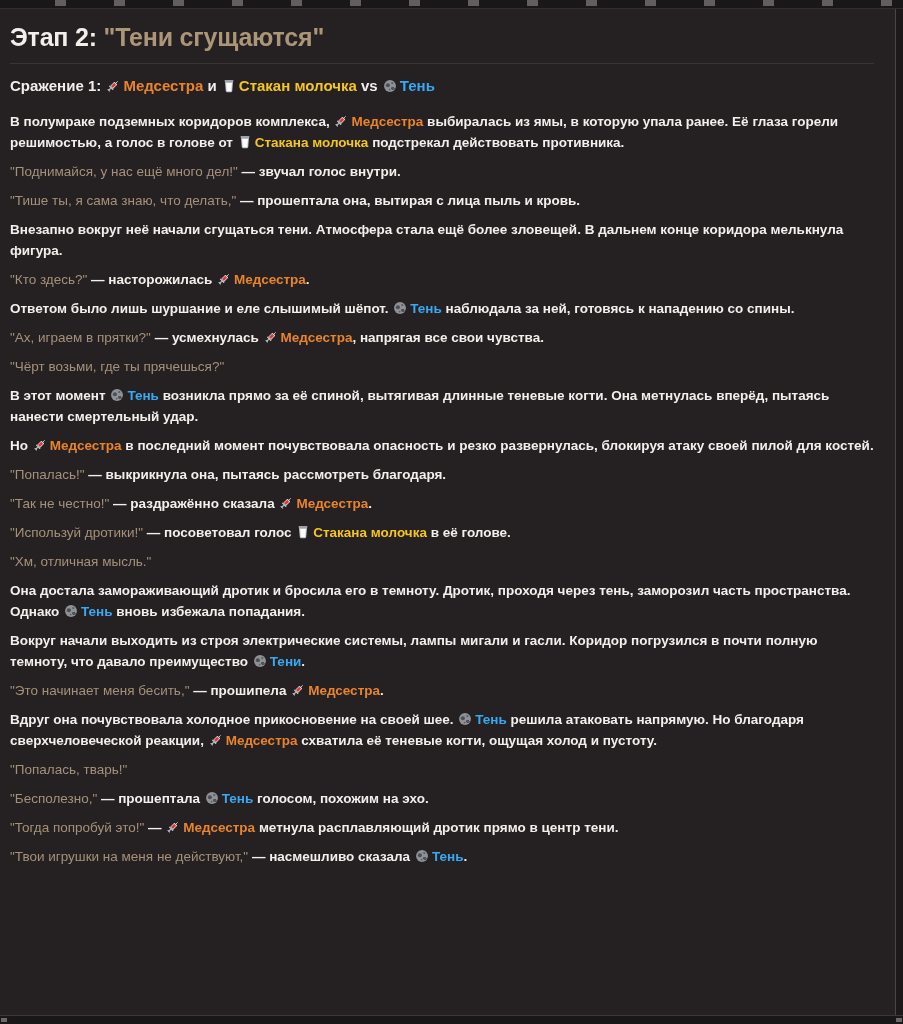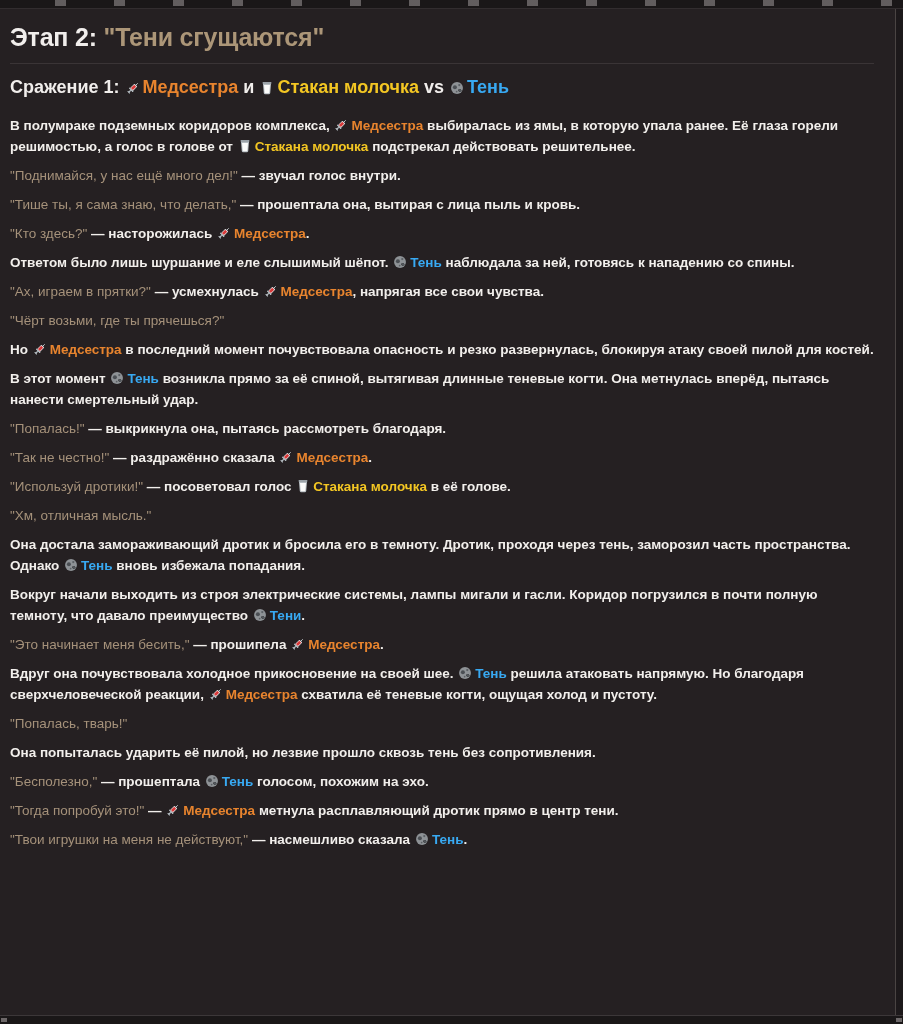--- a/index.html
+++ b/index.html
@@ -29,21 +29,21 @@
   }
   .hscroll .nub{position:absolute;top:2px;width:6px;height:4px;background:#6d6869;}
   .hscroll .nub.left{left:1px;}
   .hscroll .nub.right{right:1px;}
   
   .page{position:absolute;top:9px;left:0;width:886px;padding:14px 10px 0 10px;box-sizing:border-box;}
   h1{
     margin:0 0 11px 0;font-size:25px;font-weight:700;color:#f1eeec;letter-spacing:-.2px;
   }
   .divider{height:1px;background:#3a3436;margin:0 2px 13px 0;}
-  h2{margin:0 0 17px 0;font-size:18px;font-weight:700;color:#f1eeec;}
+  h2{margin:0 0 17px 0;font-size:15px;font-weight:700;color:#f1eeec;}
   #story p{
     margin:0 0 8px 0;font-size:13.5px;line-height:21px;font-weight:700;color:#f2efec;
   }
   .seg-quote{font-weight:400;color:#a5917a;}
   .mention{white-space:nowrap;font-weight:700;}
   .mention .char-icon{display:inline-block;width:14px;height:14px;vertical-align:-2px;margin:0 3px 0 1px;}
   h2 .char-icon{width:15px;height:15px;vertical-align:-2px;}
 </style>
 </head>
 <body>
@@ -85,23 +85,24 @@
       <rect x="5.7" y="3.4" width="4.6" height="7" rx="0.8" fill="#e9edf0"></rect>
       <rect x="6.4" y="4.4" width="3.2" height="5.4" fill="#d93a3a"></rect>
       <rect x="4.8" y="10.3" width="6.4" height="1.3" rx="0.5" fill="#c3cbd0"></rect>
       <rect x="7.3" y="11.6" width="1.4" height="2.8" fill="#b4bcc2"></rect>
       <rect x="6.2" y="14.2" width="3.6" height="1.3" rx="0.5" fill="#c3cbd0"></rect>
     </g>
   </svg><span style="color: rgb(232, 132, 46);">Медсестра</span></span><span class="seg-text"> выбиралась из ямы, в которую упала ранее. Её глаза горели решимостью, а голос в голове от </span><span class="mention"><svg class="char-icon" viewBox="0 0 16 16">
     <path d="M3.2 1.2 h9.6 l-1.1 12.6 a1.6 1.6 0 0 1 -1.6 1.4 h-4.2 a1.6 1.6 0 0 1 -1.6 -1.4 Z" fill="#b6bcc1"></path>
     <path d="M4.6 4.6 h6.8 l-0.7 8.6 a1 1 0 0 1 -1 0.9 h-3.4 a1 1 0 0 1 -1 -0.9 Z" fill="#fbfbfa"></path>
     <rect x="3.2" y="1.2" width="9.6" height="2.1" fill="#9aa1a7"></rect>
-  </svg><span style="color: rgb(243, 198, 35);">Стакана молочка</span></span><span class="seg-text"> подстрекал действовать решительнее.</span></p>
+  </svg><span style="color: rgb(243, 198, 35);">Стакана молочка</span></span><span class="seg-text"> подстрекал действовать противника.</span></p>
       <p><span class="seg-quote">"Поднимайся, у нас ещё много дел!"</span><span class="seg-text"> — звучал голос внутри.</span></p>
       <p><span class="seg-quote">"Тише ты, я сама знаю, что делать,"</span><span class="seg-text"> — прошептала она, вытирая с лица пыль и кровь.</span></p>
+      <p><span class="seg-text">Внезапно вокруг неё начали сгущаться тени. Атмосфера стала ещё более зловещей. В дальнем конце коридора мелькнула фигура.</span></p>
       <p><span class="seg-quote">"Кто здесь?"</span><span class="seg-text"> — насторожилась </span><span class="mention"><svg class="char-icon" viewBox="0 0 16 16">
     <g transform="rotate(45 8 8)">
       <line x1="8" y1="0.4" x2="8" y2="3.4" stroke="#cfd6da" stroke-width="1"></line>
       <rect x="5.7" y="3.4" width="4.6" height="7" rx="0.8" fill="#e9edf0"></rect>
       <rect x="6.4" y="4.4" width="3.2" height="5.4" fill="#d93a3a"></rect>
       <rect x="4.8" y="10.3" width="6.4" height="1.3" rx="0.5" fill="#c3cbd0"></rect>
       <rect x="7.3" y="11.6" width="1.4" height="2.8" fill="#b4bcc2"></rect>
       <rect x="6.2" y="14.2" width="3.6" height="1.3" rx="0.5" fill="#c3cbd0"></rect>
     </g>
   </svg><span style="color: rgb(232, 132, 46);">Медсестра</span></span><span class="seg-text">.</span></p>
@@ -117,38 +118,38 @@
     <g transform="rotate(45 8 8)">
       <line x1="8" y1="0.4" x2="8" y2="3.4" stroke="#cfd6da" stroke-width="1"></line>
       <rect x="5.7" y="3.4" width="4.6" height="7" rx="0.8" fill="#e9edf0"></rect>
       <rect x="6.4" y="4.4" width="3.2" height="5.4" fill="#d93a3a"></rect>
       <rect x="4.8" y="10.3" width="6.4" height="1.3" rx="0.5" fill="#c3cbd0"></rect>
       <rect x="7.3" y="11.6" width="1.4" height="2.8" fill="#b4bcc2"></rect>
       <rect x="6.2" y="14.2" width="3.6" height="1.3" rx="0.5" fill="#c3cbd0"></rect>
     </g>
   </svg><span style="color: rgb(232, 132, 46);">Медсестра</span></span><span class="seg-text">, напрягая все свои чувства.</span></p>
       <p><span class="seg-quote">"Чёрт возьми, где ты прячешься?"</span></p>
+      <p><span class="seg-text">В этот момент </span><span class="mention"><svg class="char-icon" viewBox="0 0 16 16">
+    <circle cx="8" cy="8" r="6.8" fill="#8e9296"></circle>
+    <circle cx="5.6" cy="7.2" r="2.3" fill="#4b4f54"></circle>
+    <circle cx="10.6" cy="4.6" r="1.3" fill="#5b5f64"></circle>
+    <circle cx="11.2" cy="10.6" r="1.6" fill="#545必6"></circle>
+    <circle cx="11.2" cy="10.6" r="1.6" fill="#54585d"></circle>
+    <circle cx="7.6" cy="12" r="1" fill="#5b5f64"></circle>
+  </svg><span style="color: rgb(56, 169, 242);">Тень</span></span><span class="seg-text"> возникла прямо за её спиной, вытягивая длинные теневые когти. Она метнулась вперёд, пытаясь нанести смертельный удар.</span></p>
       <p><span class="seg-text">Но </span><span class="mention"><svg class="char-icon" viewBox="0 0 16 16">
     <g transform="rotate(45 8 8)">
       <line x1="8" y1="0.4" x2="8" y2="3.4" stroke="#cfd6da" stroke-width="1"></line>
       <rect x="5.7" y="3.4" width="4.6" height="7" rx="0.8" fill="#e9edf0"></rect>
       <rect x="6.4" y="4.4" width="3.2" height="5.4" fill="#d93a3a"></rect>
       <rect x="4.8" y="10.3" width="6.4" height="1.3" rx="0.5" fill="#c3cbd0"></rect>
       <rect x="7.3" y="11.6" width="1.4" height="2.8" fill="#b4bcc2"></rect>
       <rect x="6.2" y="14.2" width="3.6" height="1.3" rx="0.5" fill="#c3cbd0"></rect>
     </g>
   </svg><span style="color: rgb(232, 132, 46);">Медсестра</span></span><span class="seg-text"> в последний момент почувствовала опасность и резко развернулась, блокируя атаку своей пилой для костей.</span></p>
-      <p><span class="seg-text">В этот момент </span><span class="mention"><svg class="char-icon" viewBox="0 0 16 16">
-    <circle cx="8" cy="8" r="6.8" fill="#8e9296"></circle>
-    <circle cx="5.6" cy="7.2" r="2.3" fill="#4b4f54"></circle>
-    <circle cx="10.6" cy="4.6" r="1.3" fill="#5b5f64"></circle>
-    <circle cx="11.2" cy="10.6" r="1.6" fill="#545必6"></circle>
-    <circle cx="11.2" cy="10.6" r="1.6" fill="#54585d"></circle>
-    <circle cx="7.6" cy="12" r="1" fill="#5b5f64"></circle>
-  </svg><span style="color: rgb(56, 169, 242);">Тень</span></span><span class="seg-text"> возникла прямо за её спиной, вытягивая длинные теневые когти. Она метнулась вперёд, пытаясь нанести смертельный удар.</span></p>
       <p><span class="seg-quote">"Попалась!"</span><span class="seg-text"> — выкрикнула она, пытаясь рассмотреть благодаря.</span></p>
       <p><span class="seg-quote">"Так не честно!"</span><span class="seg-text"> — раздражённо сказала </span><span class="mention"><svg class="char-icon" viewBox="0 0 16 16">
     <g transform="rotate(45 8 8)">
       <line x1="8" y1="0.4" x2="8" y2="3.4" stroke="#cfd6da" stroke-width="1"></line>
       <rect x="5.7" y="3.4" width="4.6" height="7" rx="0.8" fill="#e9edf0"></rect>
       <rect x="6.4" y="4.4" width="3.2" height="5.4" fill="#d93a3a"></rect>
       <rect x="4.8" y="10.3" width="6.4" height="1.3" rx="0.5" fill="#c3cbd0"></rect>
       <rect x="7.3" y="11.6" width="1.4" height="2.8" fill="#b4bcc2"></rect>
       <rect x="6.2" y="14.2" width="3.6" height="1.3" rx="0.5" fill="#c3cbd0"></rect>
     </g>
@@ -196,21 +197,20 @@
     <g transform="rotate(45 8 8)">
       <line x1="8" y1="0.4" x2="8" y2="3.4" stroke="#cfd6da" stroke-width="1"></line>
       <rect x="5.7" y="3.4" width="4.6" height="7" rx="0.8" fill="#e9edf0"></rect>
       <rect x="6.4" y="4.4" width="3.2" height="5.4" fill="#d93a3a"></rect>
       <rect x="4.8" y="10.3" width="6.4" height="1.3" rx="0.5" fill="#c3cbd0"></rect>
       <rect x="7.3" y="11.6" width="1.4" height="2.8" fill="#b4bcc2"></rect>
       <rect x="6.2" y="14.2" width="3.6" height="1.3" rx="0.5" fill="#c3cbd0"></rect>
     </g>
   </svg><span style="color: rgb(232, 132, 46);">Медсестра</span></span><span class="seg-text"> схватила её теневые когти, ощущая холод и пустоту.</span></p>
       <p><span class="seg-quote">"Попалась, тварь!"</span></p>
-      <p><span class="seg-text">Она попыталась ударить её пилой, но лезвие прошло сквозь тень без сопротивления.</span></p>
       <p><span class="seg-quote">"Бесполезно,"</span><span class="seg-text"> — прошептала </span><span class="mention"><svg class="char-icon" viewBox="0 0 16 16">
     <circle cx="8" cy="8" r="6.8" fill="#8e9296"></circle>
     <circle cx="5.6" cy="7.2" r="2.3" fill="#4b4f54"></circle>
     <circle cx="10.6" cy="4.6" r="1.3" fill="#5b5f64"></circle>
     <circle cx="11.2" cy="10.6" r="1.6" fill="#545必6"></circle>
     <circle cx="11.2" cy="10.6" r="1.6" fill="#54585d"></circle>
     <circle cx="7.6" cy="12" r="1" fill="#5b5f64"></circle>
   </svg><span style="color: rgb(56, 169, 242);">Тень</span></span><span class="seg-text"> голосом, похожим на эхо.</span></p>
       <p><span class="seg-quote">"Тогда попробуй это!"</span><span class="seg-text"> — </span><span class="mention"><svg class="char-icon" viewBox="0 0 16 16">
     <g transform="rotate(45 8 8)">

